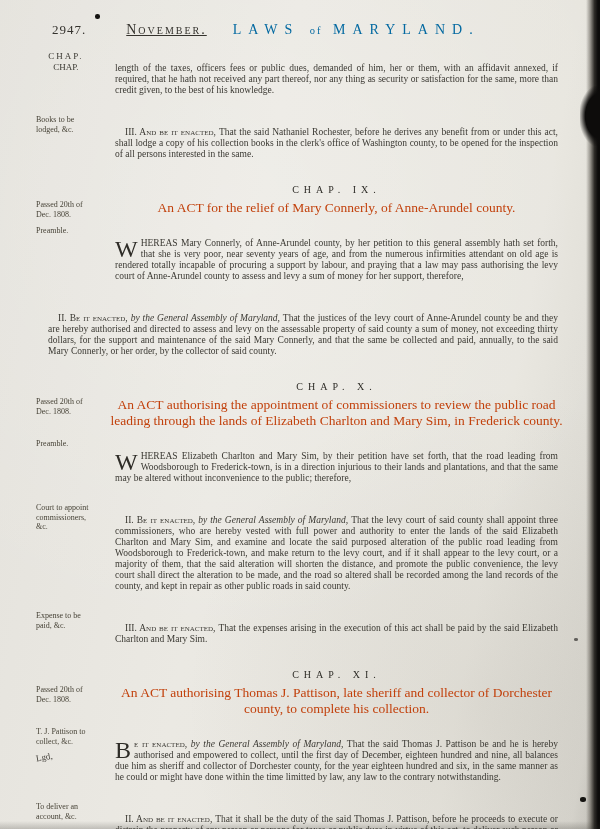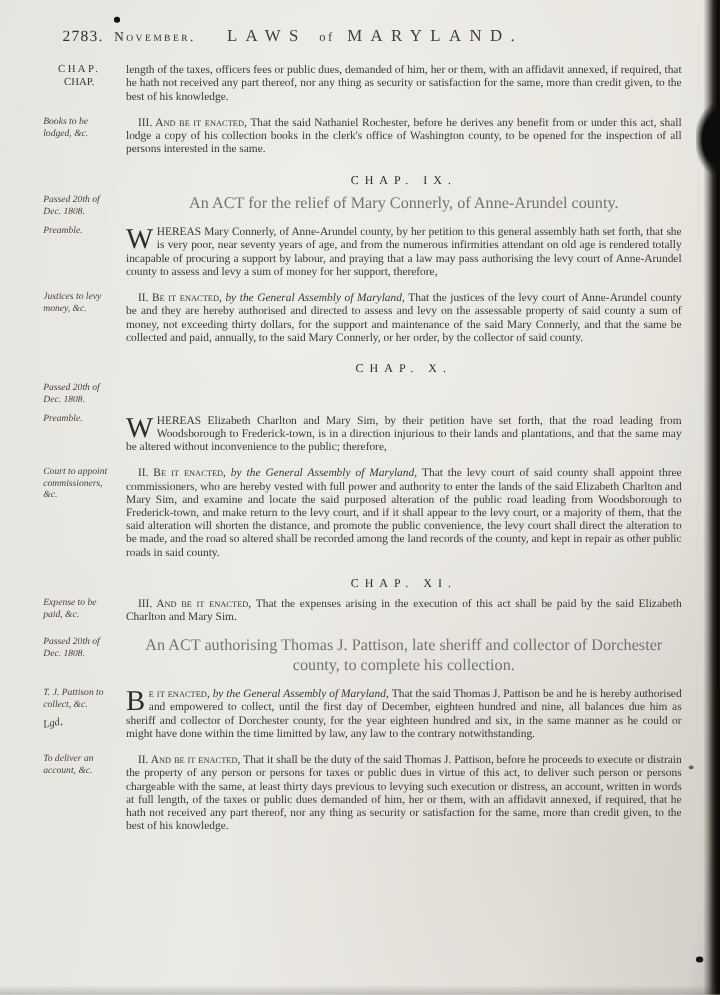--- a/index.html
+++ b/index.html
@@ -12,43 +12,43 @@
     background-image:
       radial-gradient(120% 90% at 38% 25%, rgba(255,255,255,0.20), rgba(0,0,0,0) 60%),
       radial-gradient(70% 55% at 80% 85%, rgba(120,112,96,0.10), rgba(0,0,0,0) 70%),
       linear-gradient(100deg, #e4e2dc 0%, #ebe9e3 40%, #e8e6df 78%, #d9d7d0 96%, #c2c0b9 100%);
   }
   .page { padding: 22px 30px 0 36px; position: relative; }
 
   
   .pagehead { display: flex; align-items: baseline; margin: 0 0 13px 16px; }
   .year  { font-size: 13px; letter-spacing: 1px; }
-  .month { font-size: 11px; font-variant: small-caps; letter-spacing: 2px; margin-left: 9px; }
-  .ptitle { font-size: 14px; letter-spacing: 7px; margin-left: 26px; white-space: nowrap; color: #404040; }
+  .month { font-size: 14px; font-variant: small-caps; letter-spacing: 2px; margin-left: 40px; text-decoration: underline; }
+  .ptitle { font-size: 14px; letter-spacing: 7px; margin-left: 26px; white-space: nowrap; color: #0369a1; }
   .ptitle .of { font-size: 10.5px; letter-spacing: 2px; }
 
   
   .row  { display: flex; margin-bottom: 7px; }
   .mcol { flex: 0 0 60px; padding-right: 7px; font-size: 8px; line-height: 9.5px;
-          font-style: italic; color: #474337; }
+          color: #474337; }
   .bcol { flex: 1; min-width: 0; }
 
   .chapnum { font-style: normal; font-size: 9px; line-height: 11px; text-align: center; color: #3a3832; }
   .chapnum .cw { letter-spacing: 2px; }
 
-  .para { margin: 2px; font-size: 9.5px; line-height: 11px; text-align: justify; color: #3a3832; }
+  .para { margin: 12px; font-size: 9.5px; line-height: 11px; text-align: justify; color: #3a3832; }
   .para.ind { text-indent: 10px; font-family: Liberation Serif, serif; }
   .sc { font-variant: small-caps; }
   .it { font-style: italic; }
   .dc { float: left; font-size: 24px; line-height: 20px; padding: 1px 3px 0 0; color: #2e2c27; }
 
   .headrow { margin: 12px 0 5px; }
   .chaphead { text-align: center; font-size: 10px; letter-spacing: 5px; color: #2e2c27; }
 
-  .acttitle { margin: 0 0 3px; font-size: 13.5px; line-height: 16px; text-align: center; color: #737373; }
+  .acttitle { margin: 0 0 3px; font-size: 13.5px; line-height: 16px; text-align: center; color: #c2410c; }
 
   .handmark { display: inline-block; margin-top: 7px; transform: rotate(-10deg);
               font-size: 9px; color: #45423c; }
 
   
   .book-edge { position: absolute; top: 0; right: 0; width: 14px; height: 829px;
     background: linear-gradient(90deg, rgba(20,18,15,0) 0%, rgba(90,86,78,0.55) 30%, #2e2c28 60%, #0c0b0a 85%); }
   .edge-bump { position: absolute; right: 0; top: 86px; width: 20px; height: 60px;
     background: radial-gradient(ellipse at 100% 50%, #0d0c0b 52%, rgba(13,12,11,0) 75%); }
   .bottom-shade { position: absolute; left: 0; right: 0; bottom: 0; height: 8px;
@@ -57,21 +57,21 @@
   .speck1 { left: 95px;  top: 14px;   width: 5px; height: 5px; }
   .speck2 { right: 14px; bottom: 27px; width: 6px; height: 5px; }
   .speck3 { right: 22px; top: 638px;  width: 4px; height: 3px; opacity: .6; }
 </style>
 </head>
 <body>
 
 <div class="page">
 
   <header class="pagehead">
-    <span class="year">2783.</span>
+    <span class="year">2947.</span>
     <span class="month">November.</span>
     <span class="ptitle"><span>LAWS</span> <span class="of">of</span> <span>MARYLAND.</span></span>
   </header>
 
   <main class="doc">
 
     <div class="row">
       <div class="mcol chapnum">
         <div class="cw">CHAP.</div>
         <div>CHAP.</div>
@@ -103,62 +103,64 @@
     </div>
 
     <div class="row">
       <div class="mcol">Preamble.</div>
       <div class="bcol">
         <p class="para"><span class="dc">W</span><span>HEREAS</span><span> Mary Connerly, of Anne-Arundel county, by her petition to this general assembly hath set forth, that she is very poor, near seventy years of age, and from the numerous infirmities attendant on old age is rendered totally incapable of procuring a support by labour, and praying that a law may pass authorising the levy court of Anne-Arundel county to assess and levy a sum of money for her support, therefore,</span></p>
       </div>
     </div>
 
     <div class="row">
-      <div class="mcol">Justices to levy money, &amp;c.</div>
       <div class="bcol">
         <p class="para ind"><span class="sc">II. Be it enacted, </span><span class="it">by the General Assembly of Maryland, </span><span>That the justices of the levy court of Anne-Arundel county be and they are hereby authorised and directed to assess and levy on the assessable property of said county a sum of money, not exceeding thirty dollars, for the support and maintenance of the said Mary Connerly, and that the same be collected and paid, annually, to the said Mary Connerly, or her order, by the collector of said county.</span></p>
       </div>
     </div>
 
     <div class="row headrow">
       <div class="mcol"></div>
       <div class="bcol">
         <div class="chaphead">CHAP. X.</div>
       </div>
     </div>
 
     <div class="row">
       <div class="mcol">Passed 20th of Dec. 1808.</div>
+      <div class="bcol">
+        <p class="acttitle">An ACT authorising the appointment of commissioners to review the public road leading through the lands of Elizabeth Charlton and Mary Sim, in Frederick county.</p>
+      </div>
     </div>
 
     <div class="row">
       <div class="mcol">Preamble.</div>
       <div class="bcol">
         <p class="para"><span class="dc">W</span><span>HEREAS</span><span> Elizabeth Charlton and Mary Sim, by their petition have set forth, that the road leading from Woodsborough to Frederick-town, is in a direction injurious to their lands and plantations, and that the same may be altered without inconvenience to the public; therefore,</span></p>
       </div>
     </div>
 
     <div class="row">
       <div class="mcol">Court to appoint commissioners, &amp;c.</div>
       <div class="bcol">
         <p class="para ind"><span class="sc">II. Be it enacted, </span><span class="it">by the General Assembly of Maryland, </span><span>That the levy court of said county shall appoint three commissioners, who are hereby vested with full power and authority to enter the lands of the said Elizabeth Charlton and Mary Sim, and examine and locate the said purposed alteration of the public road leading from Woodsborough to Frederick-town, and make return to the levy court, and if it shall appear to the levy court, or a majority of them, that the said alteration will shorten the distance, and promote the public convenience, the levy court shall direct the alteration to be made, and the road so altered shall be recorded among the land records of the county, and kept in repair as other public roads in said county.</span></p>
       </div>
     </div>
 
+    <div class="row">
+      <div class="mcol">Expense to be paid, &amp;c.</div>
+      <div class="bcol">
+        <p class="para ind"><span class="sc">III. And be it enacted, </span><span>That the expenses arising in the execution of this act shall be paid by the said Elizabeth Charlton and Mary Sim.</span></p>
+      </div>
+    </div>
+
     <div class="row headrow">
       <div class="mcol"></div>
       <div class="bcol">
         <div class="chaphead">CHAP. XI.</div>
-      </div>
-    </div>
-
-    <div class="row">
-      <div class="mcol">Expense to be paid, &amp;c.</div>
-      <div class="bcol">
-        <p class="para ind"><span class="sc">III. And be it enacted, </span><span>That the expenses arising in the execution of this act shall be paid by the said Elizabeth Charlton and Mary Sim.</span></p>
       </div>
     </div>
 
     <div class="row">
       <div class="mcol">Passed 20th of Dec. 1808.</div>
       <div class="bcol">
         <p class="acttitle">An ACT authorising Thomas J. Pattison, late sheriff and collector of Dorchester county, to complete his collection.</p>
       </div>
     </div>
 

